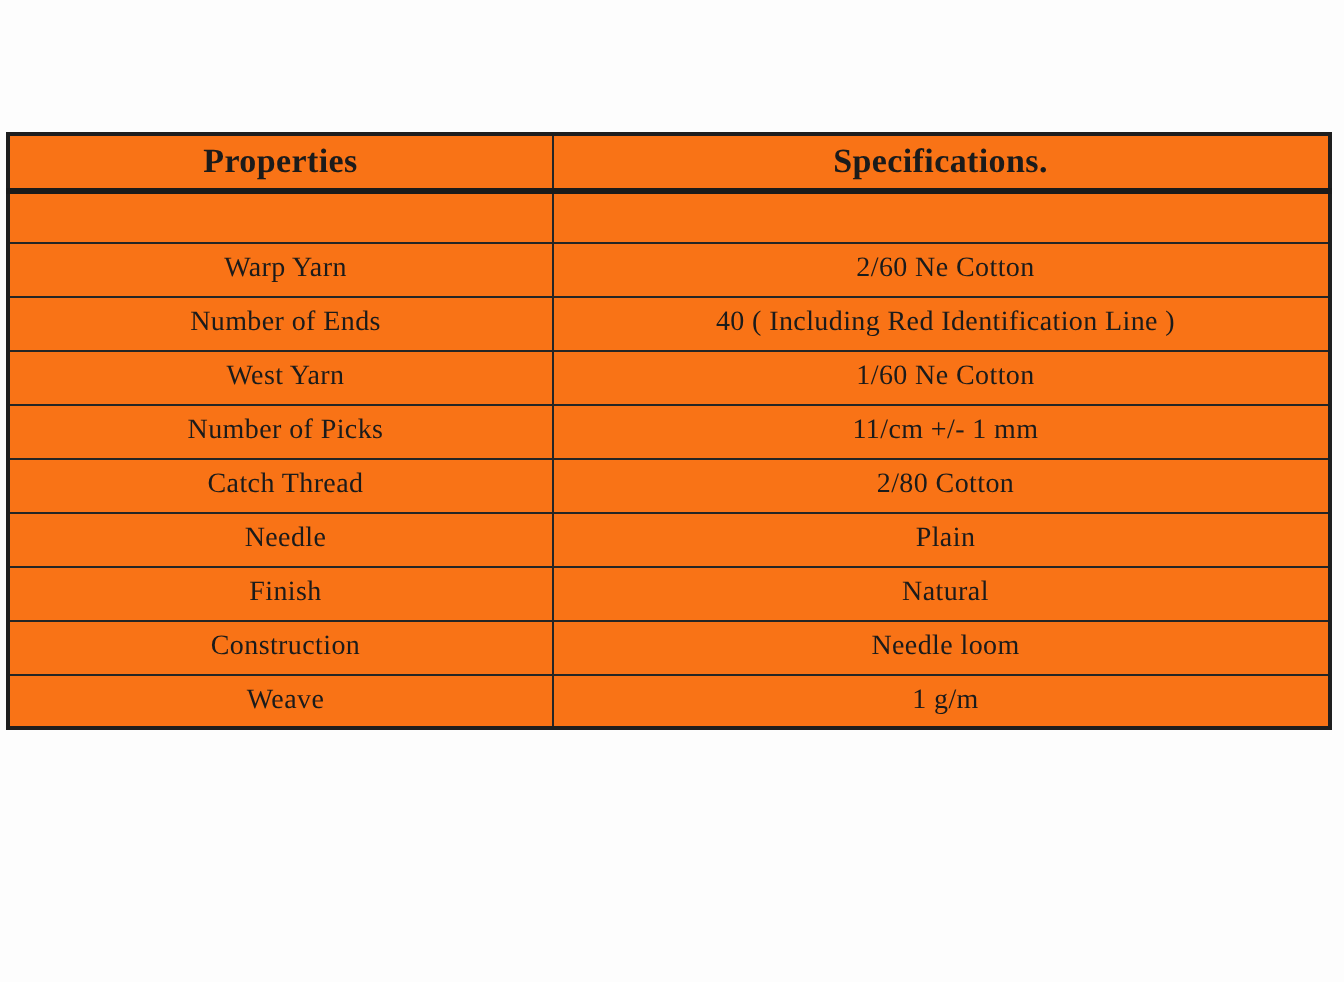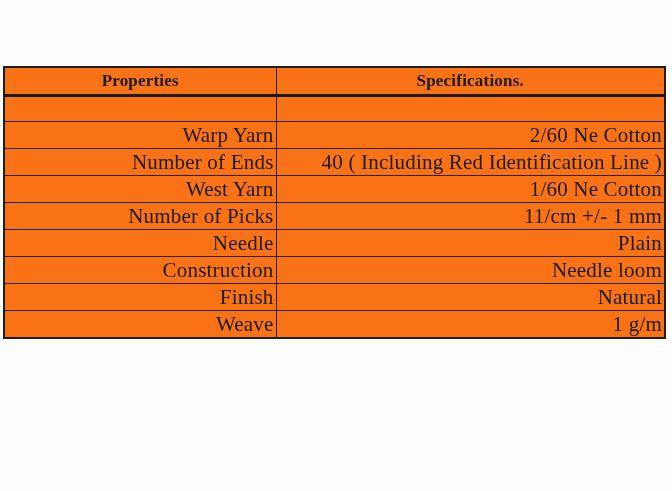--- a/index.html
+++ b/index.html
@@ -22,27 +22,27 @@
     table-layout: fixed;
     color: #1b1b1b;
     background: #f97316;
     border: 2px solid #1e1e1e;
   }
   col.col-prop { width: 272px; }
   col.col-spec { width: 389px; }
   .spec-table th, .spec-table td {
     border: 1px solid #252525;
     height: 27px;
-    font-size: 21px;
+    font-size: 14px;
     letter-spacing: 0.2px;
     vertical-align: middle;
     padding: 1px 2px 0 7px;
     white-space: nowrap;
     overflow: hidden;
-    text-align: right;
+    text-align: center;
   }
   .spec-table thead th {
     height: 28px;
     font-size: 17px;
     font-weight: bold;
     text-align: center;
     border-bottom: 3px solid #1a1a1a;
     padding: 0 2px;
   }
   .spec-table tr.empty-row td { height: 26px; }
@@ -77,30 +77,34 @@
       </tr>
       <tr>
         <td>West Yarn</td>
         <td>1/60 Ne Cotton</td>
       </tr>
       <tr>
         <td>Number of Picks</td>
         <td>11/cm +/- 1 mm</td>
       </tr>
       <tr>
+        <td>Catch Thread</td>
+        <td>2/80 Cotton</td>
+      </tr>
+      <tr>
         <td>Needle</td>
         <td>Plain</td>
       </tr>
       <tr>
+        <td>Finish</td>
+        <td>Natural</td>
+      </tr>
+      <tr>
         <td>Construction</td>
         <td>Needle loom</td>
-      </tr>
-      <tr>
-        <td>Finish</td>
-        <td>Natural</td>
       </tr>
       <tr>
         <td>Weave</td>
         <td>1 g/m</td>
       </tr>
     </tbody>
   </table>
 </div>
 
 </body></html>

